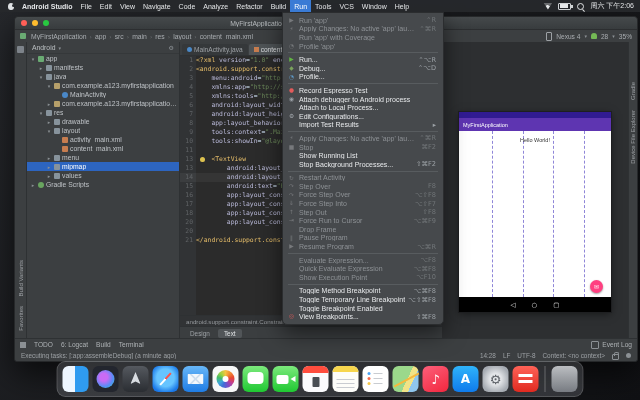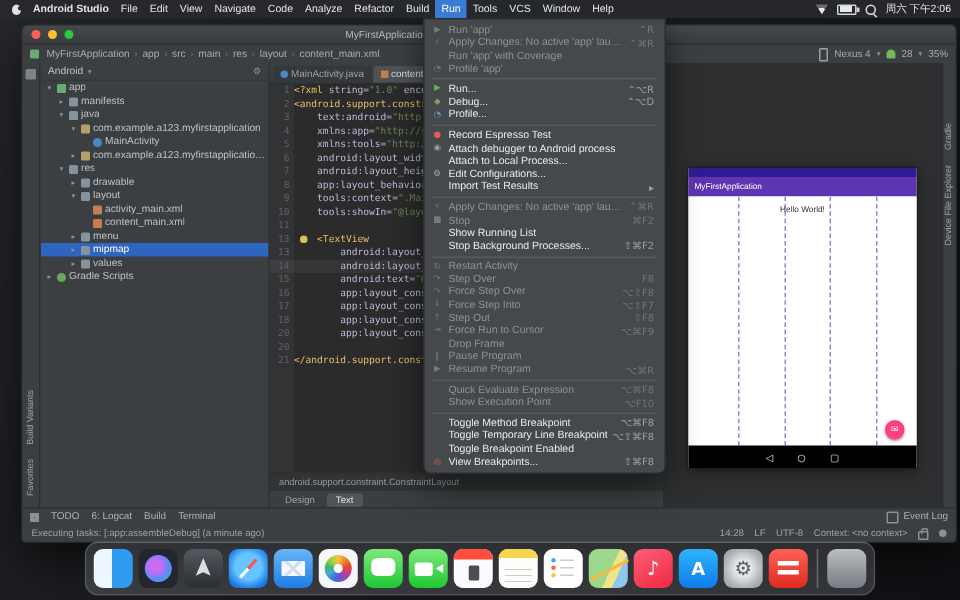--- a/index.html
+++ b/index.html
@@ -346,29 +346,29 @@
             </div>
             <div class="etab active">
               <span class="ficn f-xml"></span>
               <span>content_main.xml</span>
               <span class="tclose">✕</span>
             </div>
           </div>
         <div class="elines" id="elines">
             <div class="eline">
               <span class="gut">1</span>
-              <span class="ecode"><span class="tk-tag">&lt;?xml </span><span class="tk-attr">string</span><span class="tk-pl">=</span><span class="tk-str">"1.0"</span><span class="tk-attr"> encoding</span><span class="tk-pl">=</span><span class="tk-str">"utf-8"</span><span class="tk-tag">?&gt;</span></span>
+              <span class="ecode"><span class="tk-tag">&lt;?xml </span><span class="tk-attr">version</span><span class="tk-pl">=</span><span class="tk-str">"1.0"</span><span class="tk-attr"> encoding</span><span class="tk-pl">=</span><span class="tk-str">"utf-8"</span><span class="tk-tag">?&gt;</span></span>
             </div>
             <div class="eline">
               <span class="gut">2</span>
               <span class="ecode"><span class="tk-tag">&lt;android.support.constraint.ConstraintLayout</span></span>
             </div>
             <div class="eline">
               <span class="gut">3</span>
-              <span class="ecode"><span class="tk-pl">    </span><span class="tk-attr">text:android</span><span class="tk-pl">=</span><span class="tk-str">"http://schemas.android.com/apk/res/android"</span></span>
+              <span class="ecode"><span class="tk-pl">    </span><span class="tk-attr">menu:android</span><span class="tk-pl">=</span><span class="tk-str">"http://schemas.android.com/apk/res/android"</span></span>
             </div>
             <div class="eline">
               <span class="gut">4</span>
               <span class="ecode"><span class="tk-pl">    </span><span class="tk-attr">xmlns:app</span><span class="tk-pl">=</span><span class="tk-str">"http://schemas.android.com/apk/res-auto"</span></span>
             </div>
             <div class="eline">
               <span class="gut">5</span>
               <span class="ecode"><span class="tk-pl">    </span><span class="tk-attr">xmlns:tools</span><span class="tk-pl">=</span><span class="tk-str">"http://schemas.android.com/tools"</span></span>
             </div>
             <div class="eline">
@@ -629,20 +629,25 @@
         <span class="micon ic-pause">‖</span>
         <span class="mlab">Pause Program</span>
         <span class="msc "></span>
       </div>
       <div class="mitem dis">
         <span class="micon ic-resume">▶</span>
         <span class="mlab">Resume Program</span>
         <span class="msc ">⌥⌘R</span>
       </div>
       <div class="msep"></div>
+      <div class="mitem dis">
+        <span class="micon"></span>
+        <span class="mlab">Evaluate Expression...</span>
+        <span class="msc ">⌥F8</span>
+      </div>
       <div class="mitem dis">
         <span class="micon"></span>
         <span class="mlab">Quick Evaluate Expression</span>
         <span class="msc ">⌥⌘F8</span>
       </div>
       <div class="mitem dis">
         <span class="micon"></span>
         <span class="mlab">Show Execution Point</span>
         <span class="msc ">⌥F10</span>
       </div>

